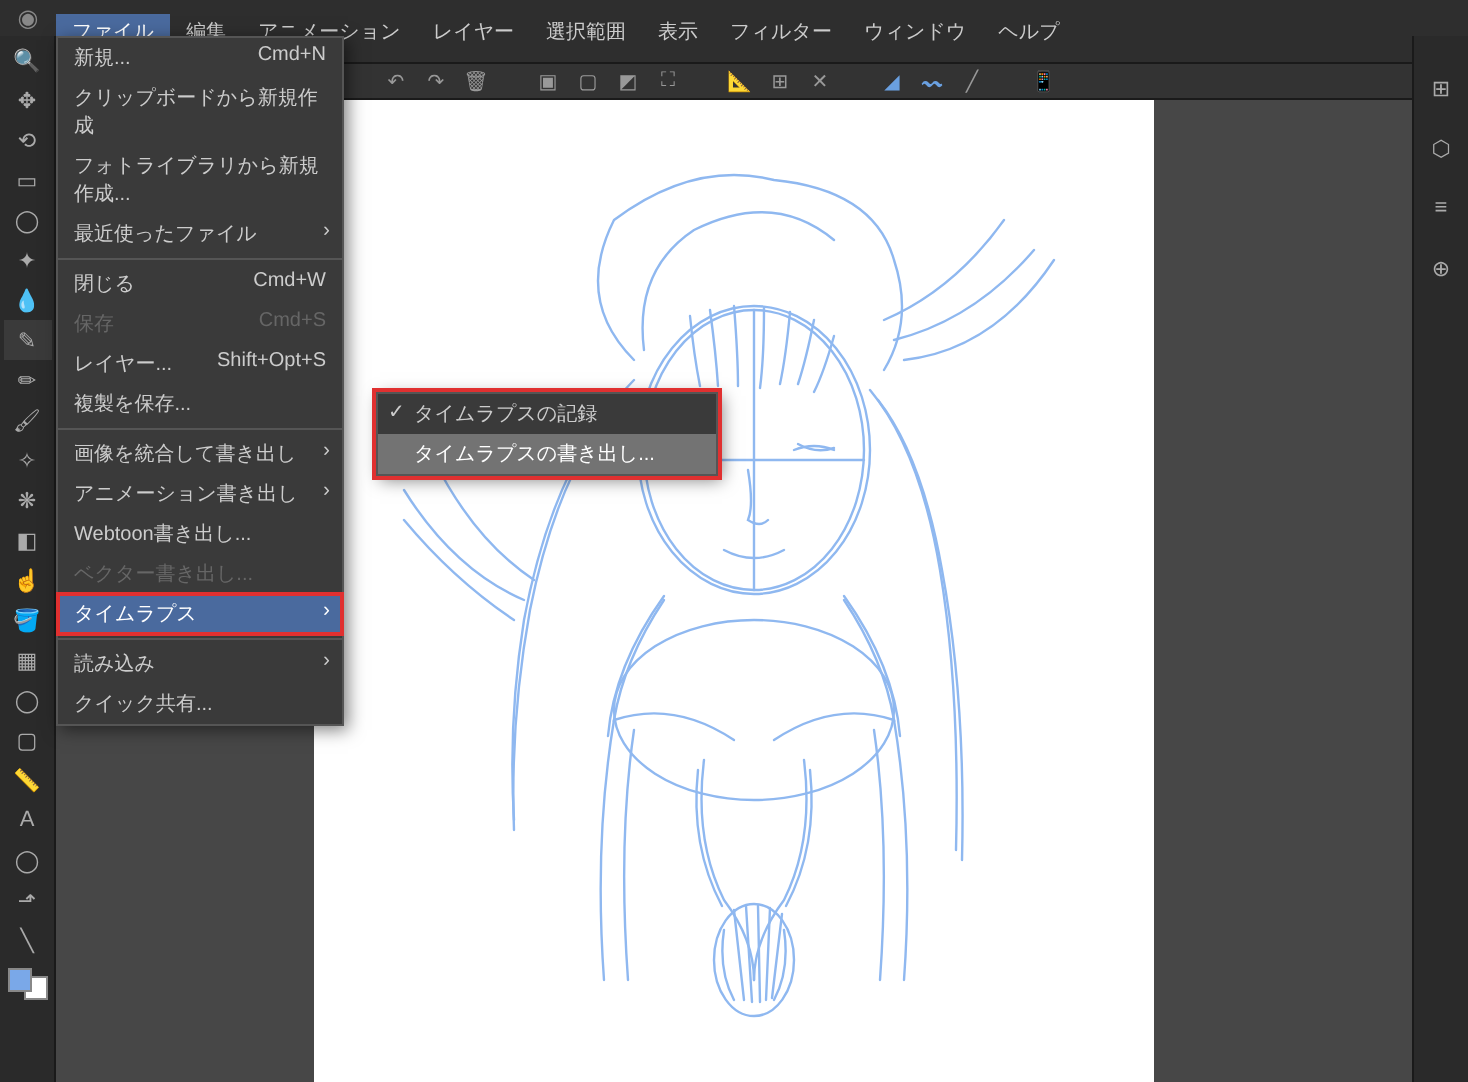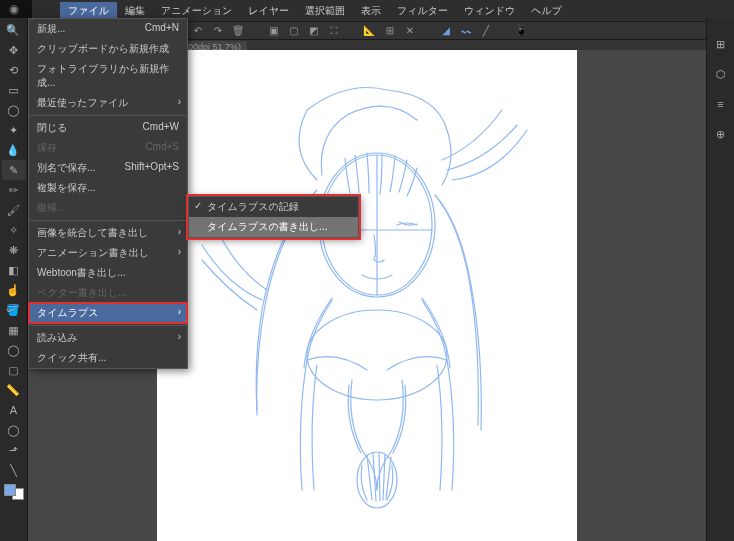--- a/index.html
+++ b/index.html
@@ -1,34 +1,34 @@
 <!DOCTYPE html>
 <html><head>
 <meta charset="utf-8">
 <style>
 * { margin:0; padding:0; box-sizing:border-box; font-family:"Hiragino Sans","Helvetica Neue",Arial,sans-serif; }
 body { background:#111; width:734px; height:541px; overflow:hidden; position:relative; color:#ccc; font-size:10px; }
-.menubar { height:22px; background:#2e2e2e; display:flex; align-items:center; padding-left:28px; gap:0; border-bottom:1px solid #1a1a1a;margin-left:32px; }
+.menubar { height:32px; background:#2e2e2e; display:flex; align-items:center; padding-left:28px; gap:0; border-bottom:1px solid #1a1a1a; }
 .menubar .item { padding:2px 8px; color:#ccc; cursor:default; }
 .menubar .item.active { background:#4a6a9e; color:#fff; }
 .toolbar { height:18px; background:#333; display:flex; align-items:center; padding:0 4px; gap:4px; border-bottom:1px solid #1a1a1a; }
 .tool-ic { width:16px; height:14px; display:flex; align-items:center; justify-content:center; color:#999; }
 .tool-ic.blue { color:#6aa0e0; }
 .infobar { height:14px; background:#333; display:flex; align-items:center; padding-left:28px; font-size:9px; color:#999; }
 .infobar .tab { background:#444; padding:1px 6px; border-radius:2px; }
 .main { position:absolute; top:50px; left:28px; right:28px; bottom:0; background:#474747; display:flex; align-items:flex-start; justify-content:center; padding-top:0; }
 .canvas { width:420px; height:500px; background:#fff; margin-top:0; position:relative; }
 .ltools { position:absolute; left:0; top:18px; bottom:0; width:28px; background:#2a2a2a; display:flex; flex-direction:column; align-items:center; padding-top:2px; gap:0; border-right:1px solid #1a1a1a; }
 .ltool { width:24px; height:20px; display:flex; align-items:center; justify-content:center; color:#aaa; font-size:11px; }
 .ltool.sel { background:#3a3a3a; }
 .rtools { position:absolute; right:0; top:18px; bottom:0; width:28px; background:#2a2a2a; display:flex; flex-direction:column; align-items:center; padding-top:16px; gap:10px; border-left:1px solid #1a1a1a; }
 .color-sw { width:20px; height:16px; margin-top:4px; position:relative; }
 .color-sw .fg { position:absolute; width:12px; height:12px; background:#7aa8e8; border:1px solid #888; top:0; left:0; }
 .color-sw .bg { position:absolute; width:12px; height:12px; background:#fff; border:1px solid #888; bottom:0; right:0; }
-.dropdown { position:absolute; left:28px; top:18px; width:160px; background:#3a3a3a; border:1px solid #555; box-shadow:2px 2px 8px rgba(0,0,0,.5); z-index:10; }
+.dropdown { position:absolute; left:28px; top:18px; width:144px; background:#3a3a3a; border:1px solid #555; box-shadow:2px 2px 8px rgba(0,0,0,.5); z-index:10; }
 .dd-item { padding:3px 8px; display:flex; justify-content:space-between; color:#ccc; font-size:10px; position:relative; }
 .dd-item.disabled { color:#666;gap:20px; }
 .dd-item.hl { background:#4a6a9e; color:#fff; }
 .dd-item.red-box { outline:2px solid #e03030; outline-offset:-1px; }
 .dd-sep { height:1px; background:#555; margin:2px 0; }
 .dd-arrow::after { content:"›"; position:absolute; right:6px; }
 .submenu { position:absolute; left:188px; top:196px; width:171px; background:#3a3a3a; border:1px solid #555; box-shadow:2px 2px 8px rgba(0,0,0,.5); z-index:11; outline:2px solid #e03030; }
 .sm-item { padding:3px 8px 3px 18px; color:#ccc; font-size:10px; position:relative; }
 .sm-item.hl { background:#737373; color:#fff; }
 .sm-check::before { content:"✓"; position:absolute; left:5px; }
@@ -172,28 +172,25 @@
   <div class="dd-sep"></div>
   <div class="dd-item">
       <span>閉じる</span>
       <span>Cmd+W</span>
     </div>
   <div class="dd-item disabled">
       <span>保存</span>
       <span>Cmd+S</span>
     </div>
   <div class="dd-item">
-      <span>別名で保存...</span>
+      <span>レイヤー...</span>
       <span>Shift+Opt+S</span>
     </div>
   <div class="dd-item">
       <span>複製を保存...</span>
-    </div>
-  <div class="dd-item disabled">
-      <span>復帰...</span>
     </div>
   <div class="dd-sep"></div>
   <div class="dd-item dd-arrow">
       <span>画像を統合して書き出し</span>
     </div>
   <div class="dd-item dd-arrow">
       <span>アニメーション書き出し</span>
     </div>
   <div class="dd-item">
       <span>Webtoon書き出し...</span>

